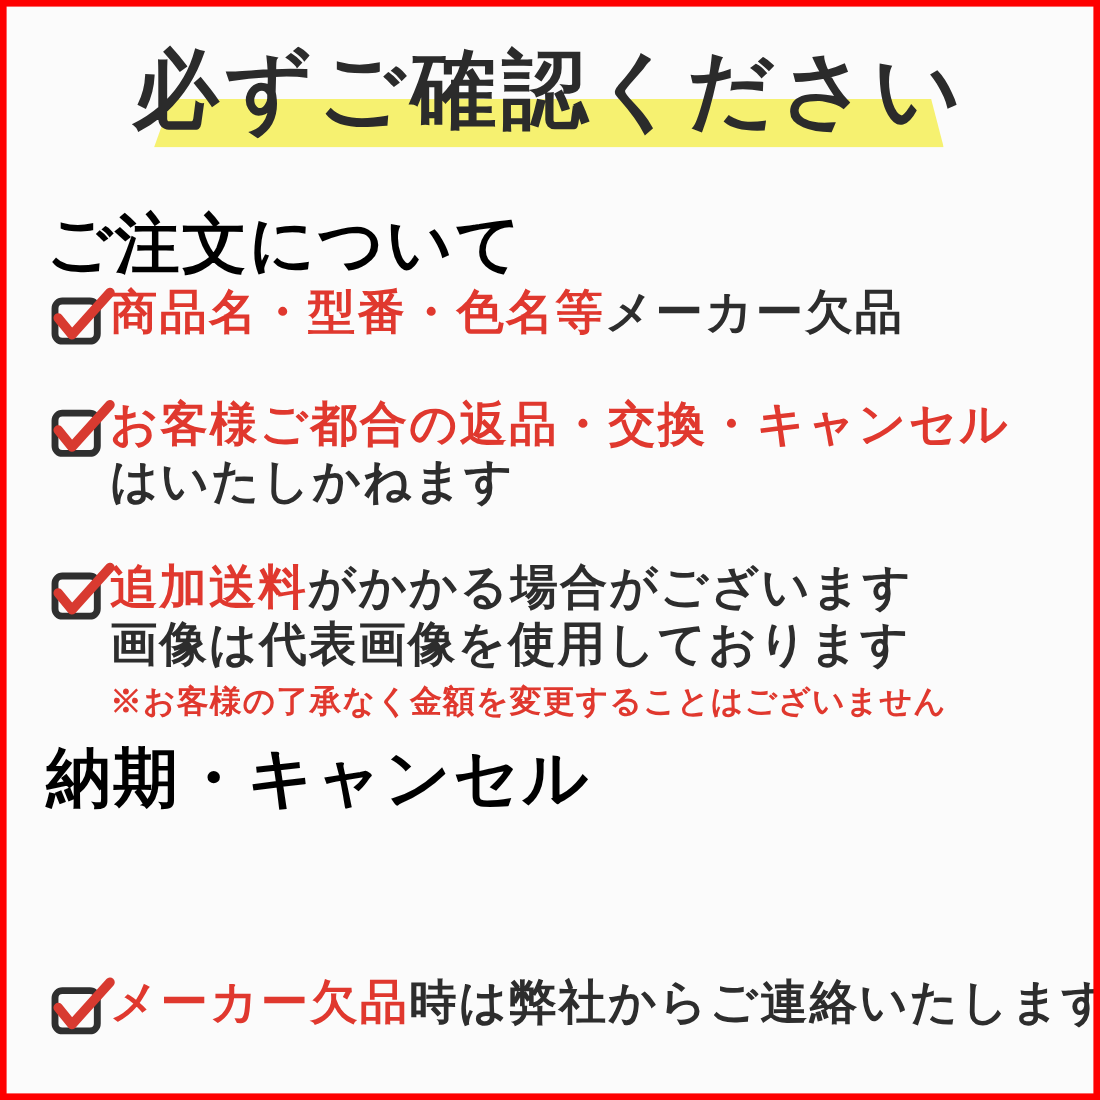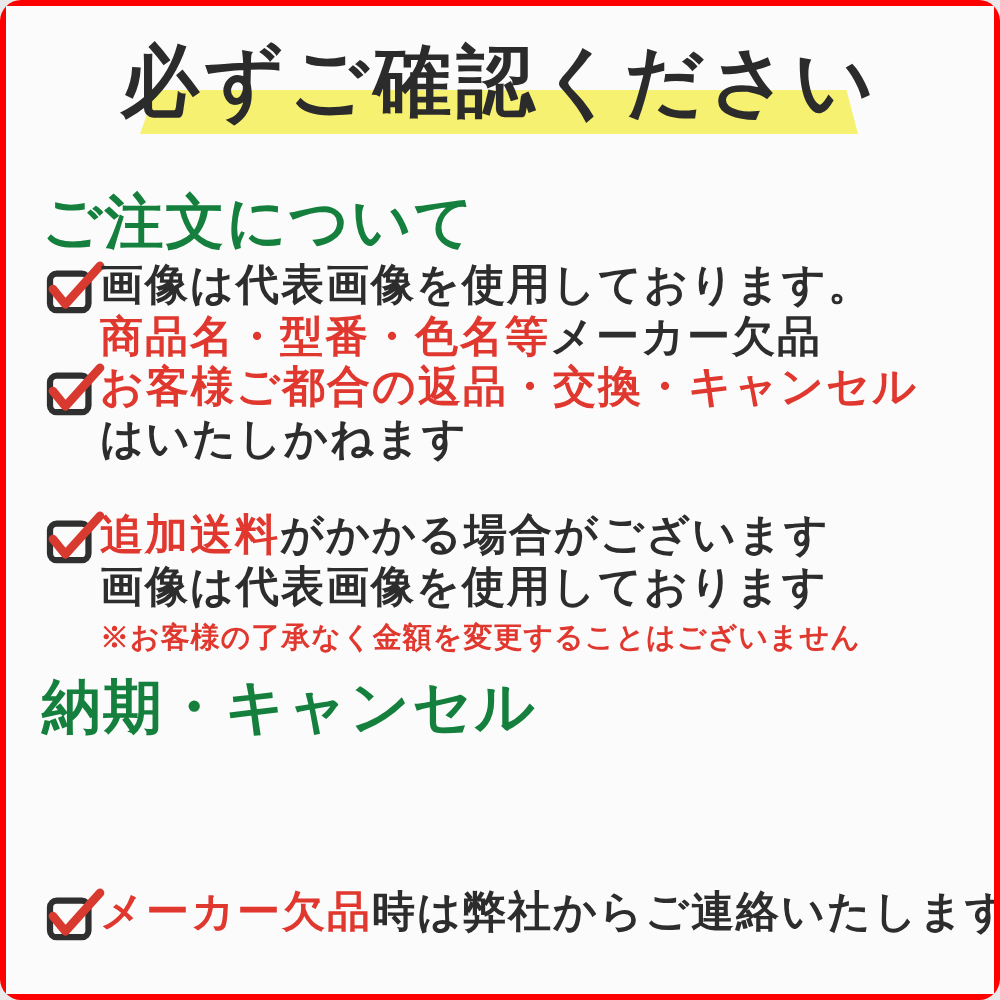--- a/index.html
+++ b/index.html
@@ -11,21 +11,20 @@
     --checkbox-dark:#2f2f2f;
   }
   html,body{margin:0;padding:0;background:#e9e9e9;}
   .canvas{
     position:relative;
     width:1000px;height:1000px;
     background:var(--background,#fbfbfb);
     overflow:hidden;
     font-family:"DejaVu Serif","Liberation Serif",serif;
     color:var(--text-dark,#2d2d2d);
-    border-radius:21px;
   }
   .frame{
     position:absolute;inset:0;
     border:6px solid var(--border-red,#fe0000);
     pointer-events:none;z-index:50;
   }
   
   .title-wrap{position:absolute;left:0;top:0;width:1000px;height:160px;}
   .highlight{
     position:absolute;left:140px;top:90px;width:718px;height:44px;
@@ -36,21 +35,21 @@
   .title-text{
     position:absolute;left:0;top:30px;width:100%;
     margin:0;text-align:center;
     font-size:78px;font-weight:700;letter-spacing:5px;
     color:#2b2b2b;z-index:1;white-space:nowrap;
   }
   
   .section-heading{
     position:absolute;left:42px;margin:0;
     font-size:59px;font-weight:700;letter-spacing:2px;
-    color:#15803d;white-space:nowrap;
+    color:#000000;white-space:nowrap;
   }
   
   .item{position:absolute;left:46px;display:flex;align-items:flex-start;}
   .cb{flex:0 0 auto;width:58px;height:50px;margin-top:6px;margin-right:-4px;}
   .cb svg{display:block;width:58px;height:50px;overflow:visible;}
   .lines{margin:0;}
   .line{margin:0;font-size:43px;line-height:52px;letter-spacing:2px;white-space:nowrap;font-weight:600;}
   .run-dark{color:var(--text-dark,#2d2d2d);}
   .run-red{color:var(--accent-red,#e0382e);font-weight:700;}
   .note{
@@ -72,21 +71,20 @@
   <h2 class="section-heading" style="top:183px">ご注文について</h2>
 
   <div class="item" style="top:258px">
     <span class="cb">
       <svg viewBox="0 0 60 52" aria-hidden="true">
         <rect x="4" y="10" width="40" height="38" rx="7" fill="none" stroke="#2f2f2f" stroke-width="6.5"></rect>
         <path d="M7 26 L20 42 L56 2" fill="none" stroke="#d83a30" stroke-width="9" stroke-linecap="round" stroke-linejoin="round"></path>
       </svg>
     </span>
     <div class="lines">
-      <p class="line"><span class="run-dark">画像は代表画像を使用しております。</span></p>
       <p class="line"><span class="run-red">商品名・型番・色名等</span><span class="run-dark">メーカー欠品</span></p>
     </div>
   </div>
 
   <div class="item" style="top:360px">
     <span class="cb">
       <svg viewBox="0 0 60 52" aria-hidden="true">
         <rect x="4" y="10" width="40" height="38" rx="7" fill="none" stroke="#2f2f2f" stroke-width="6.5"></rect>
         <path d="M7 26 L20 42 L56 2" fill="none" stroke="#d83a30" stroke-width="9" stroke-linecap="round" stroke-linejoin="round"></path>
       </svg>

